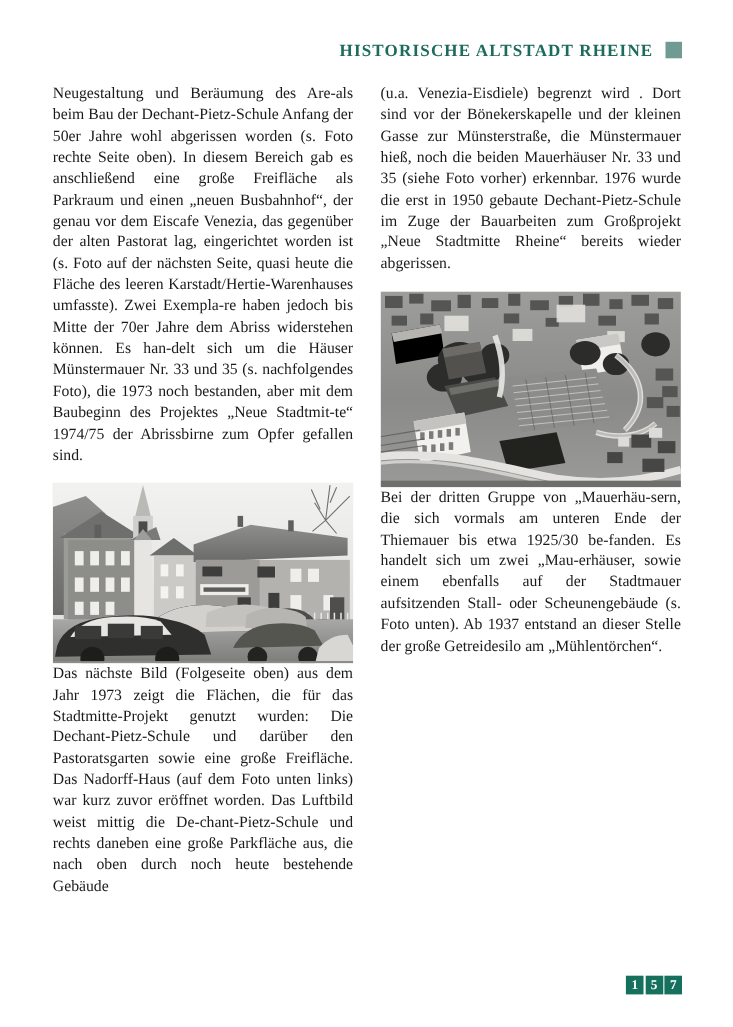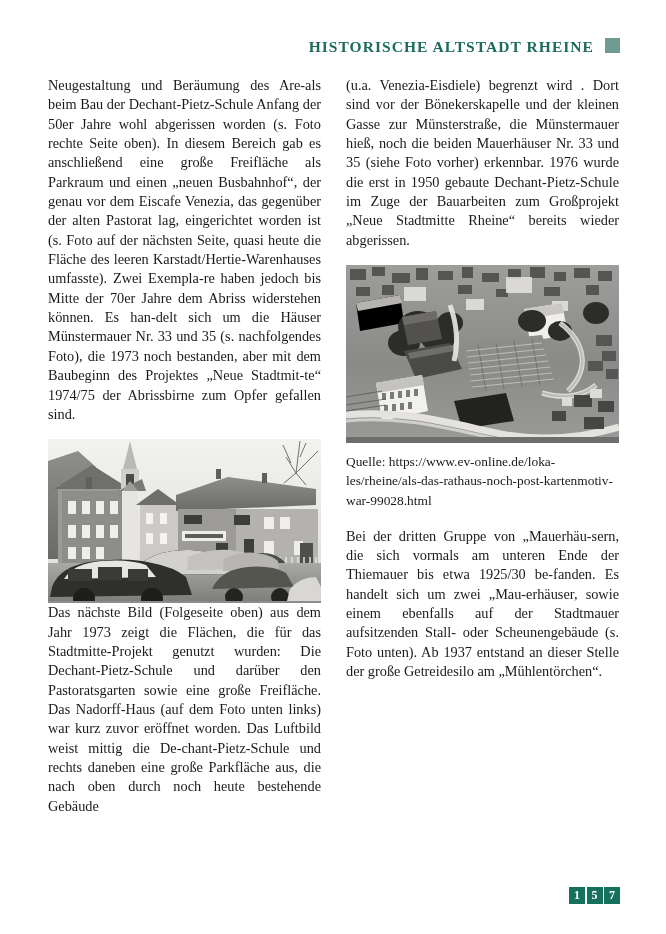--- a/index.html
+++ b/index.html
@@ -370,21 +370,20 @@
             <rect x="250" y="70" width="16" height="11"></rect>
               <rect x="256" y="86" width="14" height="10"></rect>
             <rect x="242" y="96" width="15" height="10"></rect>
               <rect x="260" y="104" width="12" height="10"></rect>
           </g>
 
           <rect x="0" y="172" width="273" height="6" fill="#6e6e6c"></rect>
         </svg>
       </div>
 
-      <p class="caption">Quelle: https://www.ev-online.de/loka-les/rheine/als-das-rathaus-noch-post-kartenmotiv-war-99028.html</p>
 
       <p class="body">Bei der dritten Gruppe von „Mauerhäu-sern, die sich vormals am unteren Ende der Thiemauer bis etwa 1925/30 be-fanden. Es handelt sich um zwei „Mau-erhäuser, sowie einem ebenfalls auf der Stadtmauer aufsitzenden Stall- oder Scheunengebäude (s. Foto unten). Ab 1937 entstand an dieser Stelle der große Getreidesilo am „Mühlentörchen“.</p>
 
     </div>
   </div>
 
   <div class="page-number">
     <div class="digit">1</div>
     <div class="digit">5</div>
     <div class="digit">7</div>

